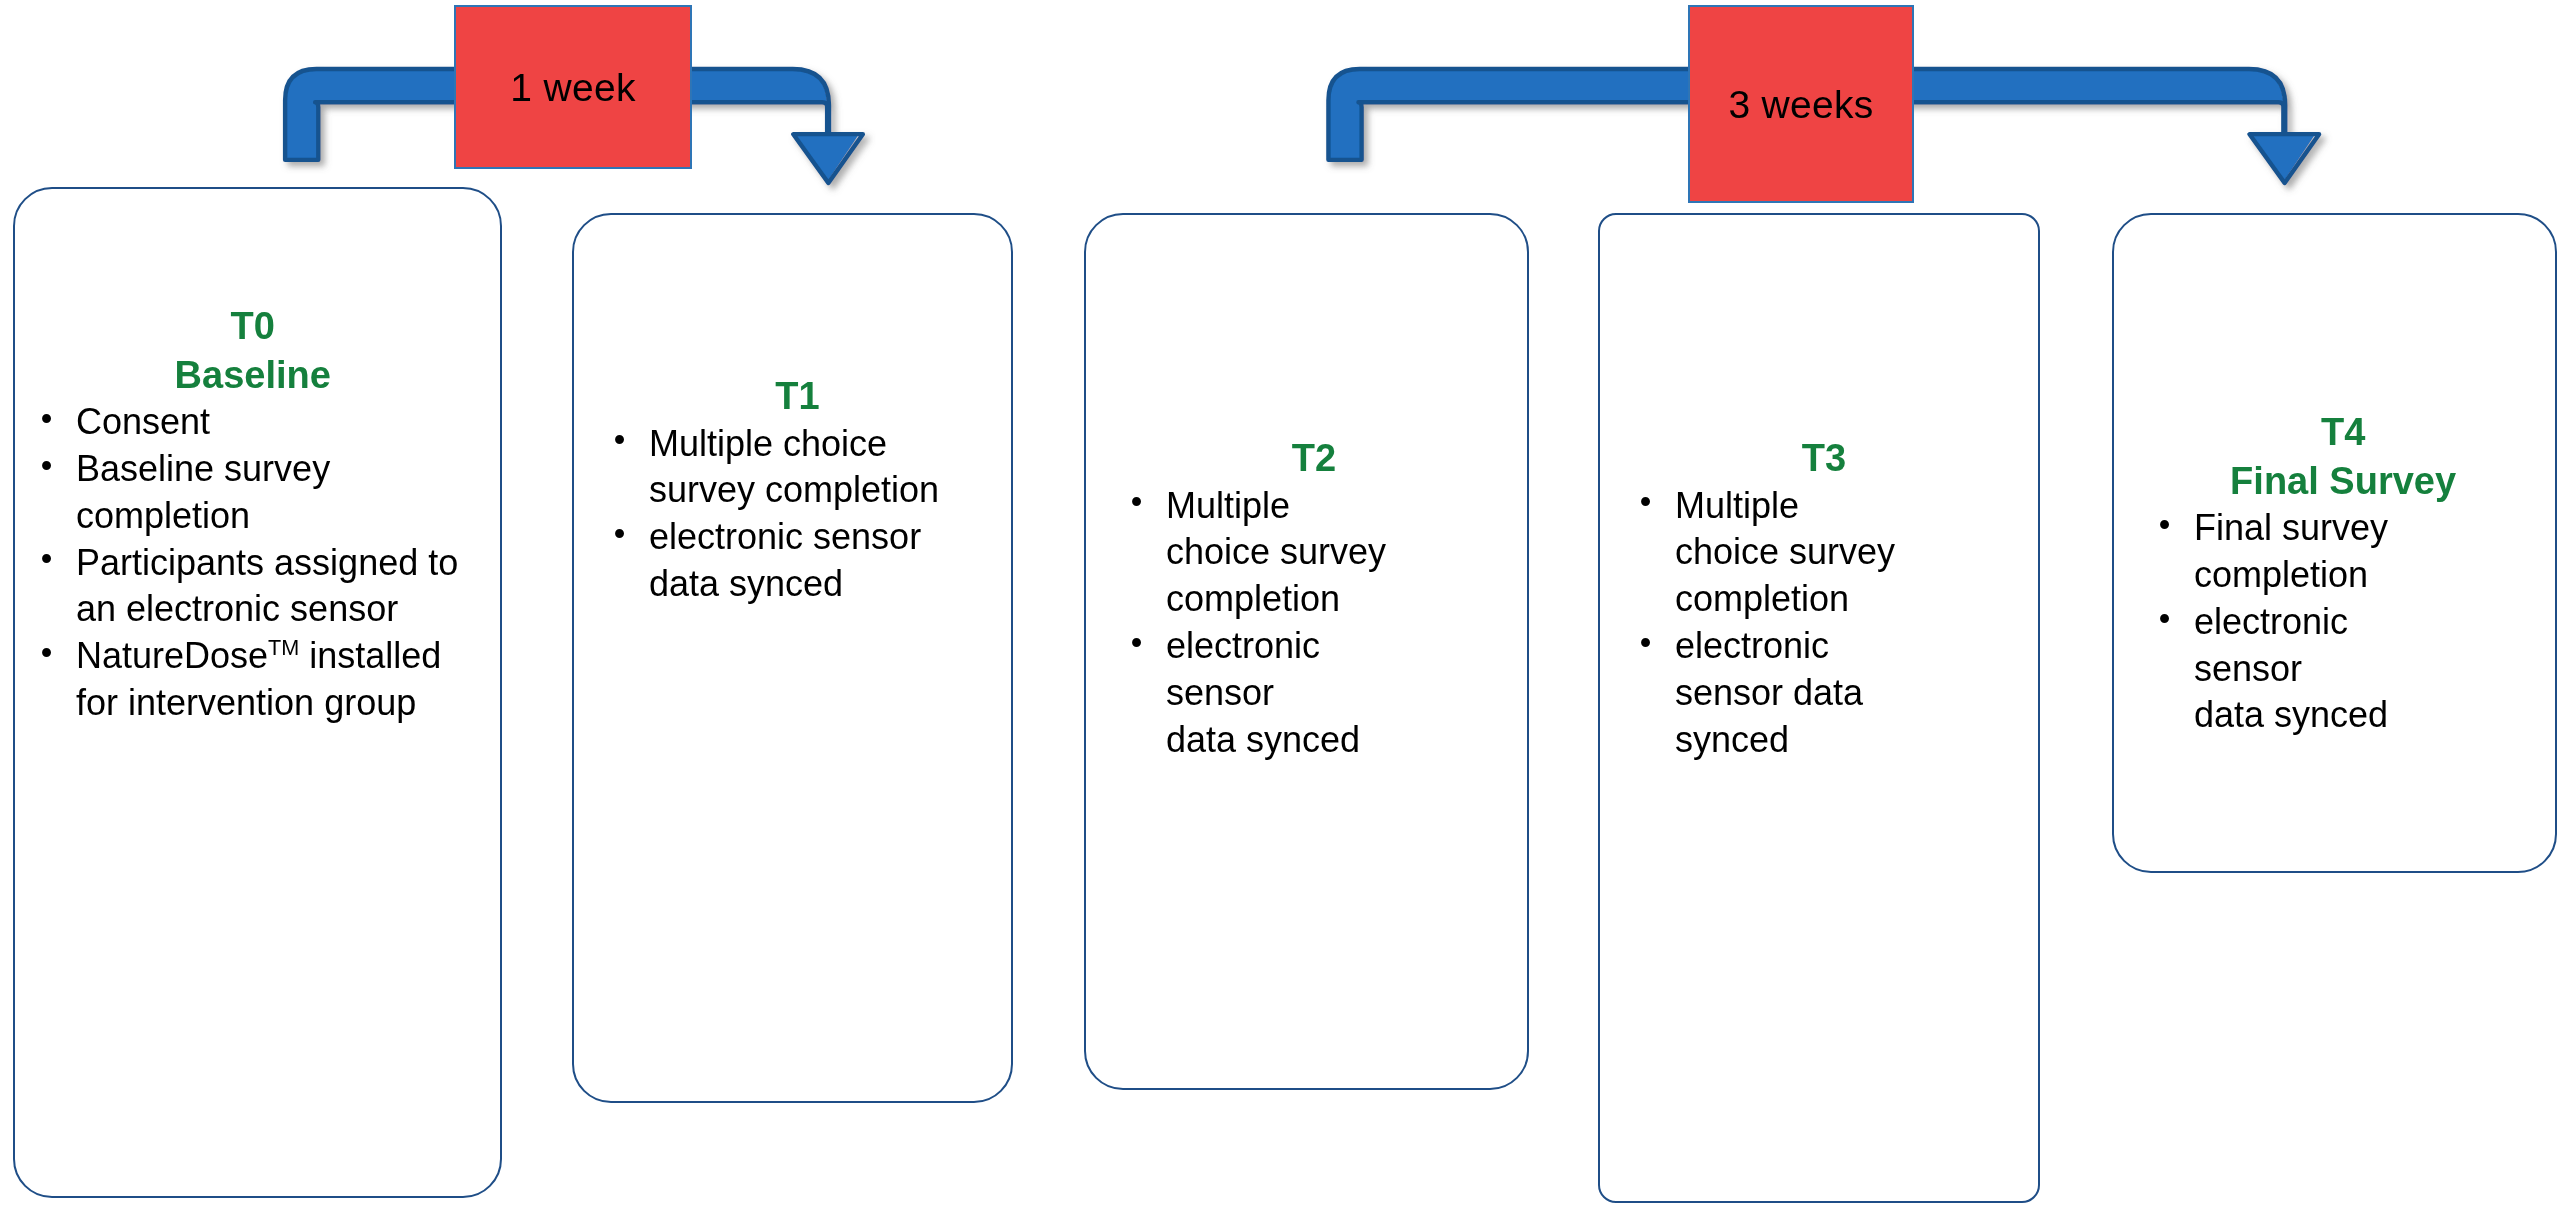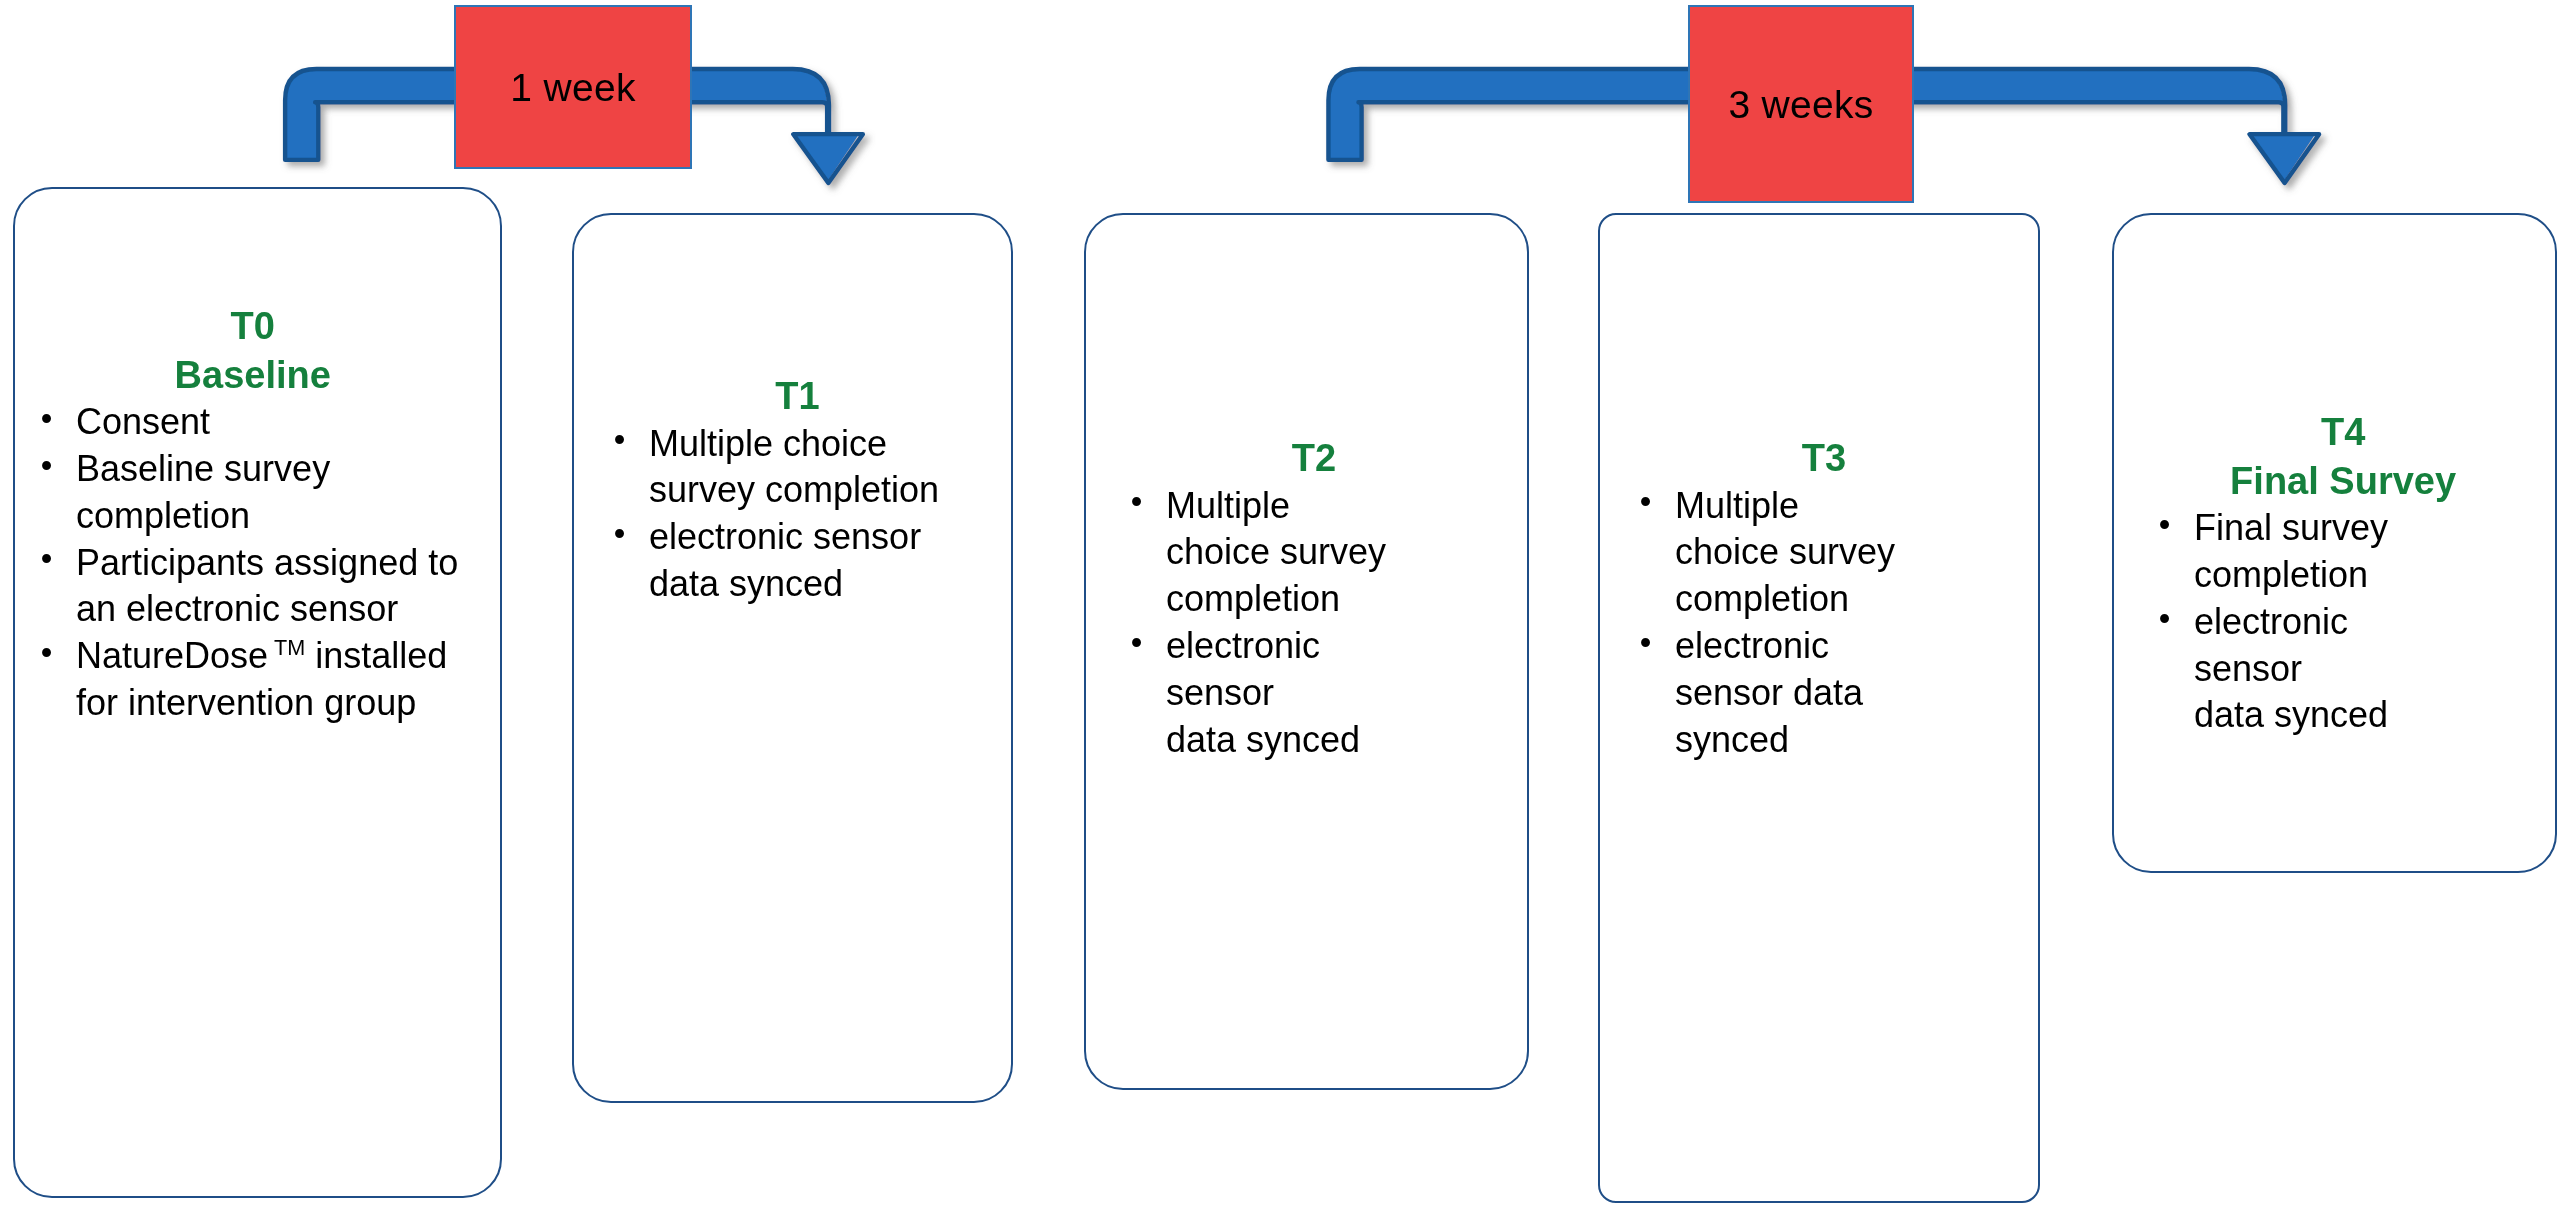--- a/index.html
+++ b/index.html
@@ -94,21 +94,20 @@
     left: 13.8px;
     top: -1.3px;
     font-size: 33px;
     line-height: 1.30;
     color: #000000;
   }
   .sup {
     font-size: 0.60em;
     vertical-align: super;
     line-height: 0;
-    margin-left: 6px;
   }
 </style>
 </head>
 <body>
 
 <div id="canvas">
 
   <svg id="arrow-layer" viewBox="0 0 4111 1934" width="2576" height="1212" xmlns="http://www.w3.org/2000/svg">
     <defs>
       <filter id="dropsh" x="-20%" y="-20%" width="150%" height="160%">

